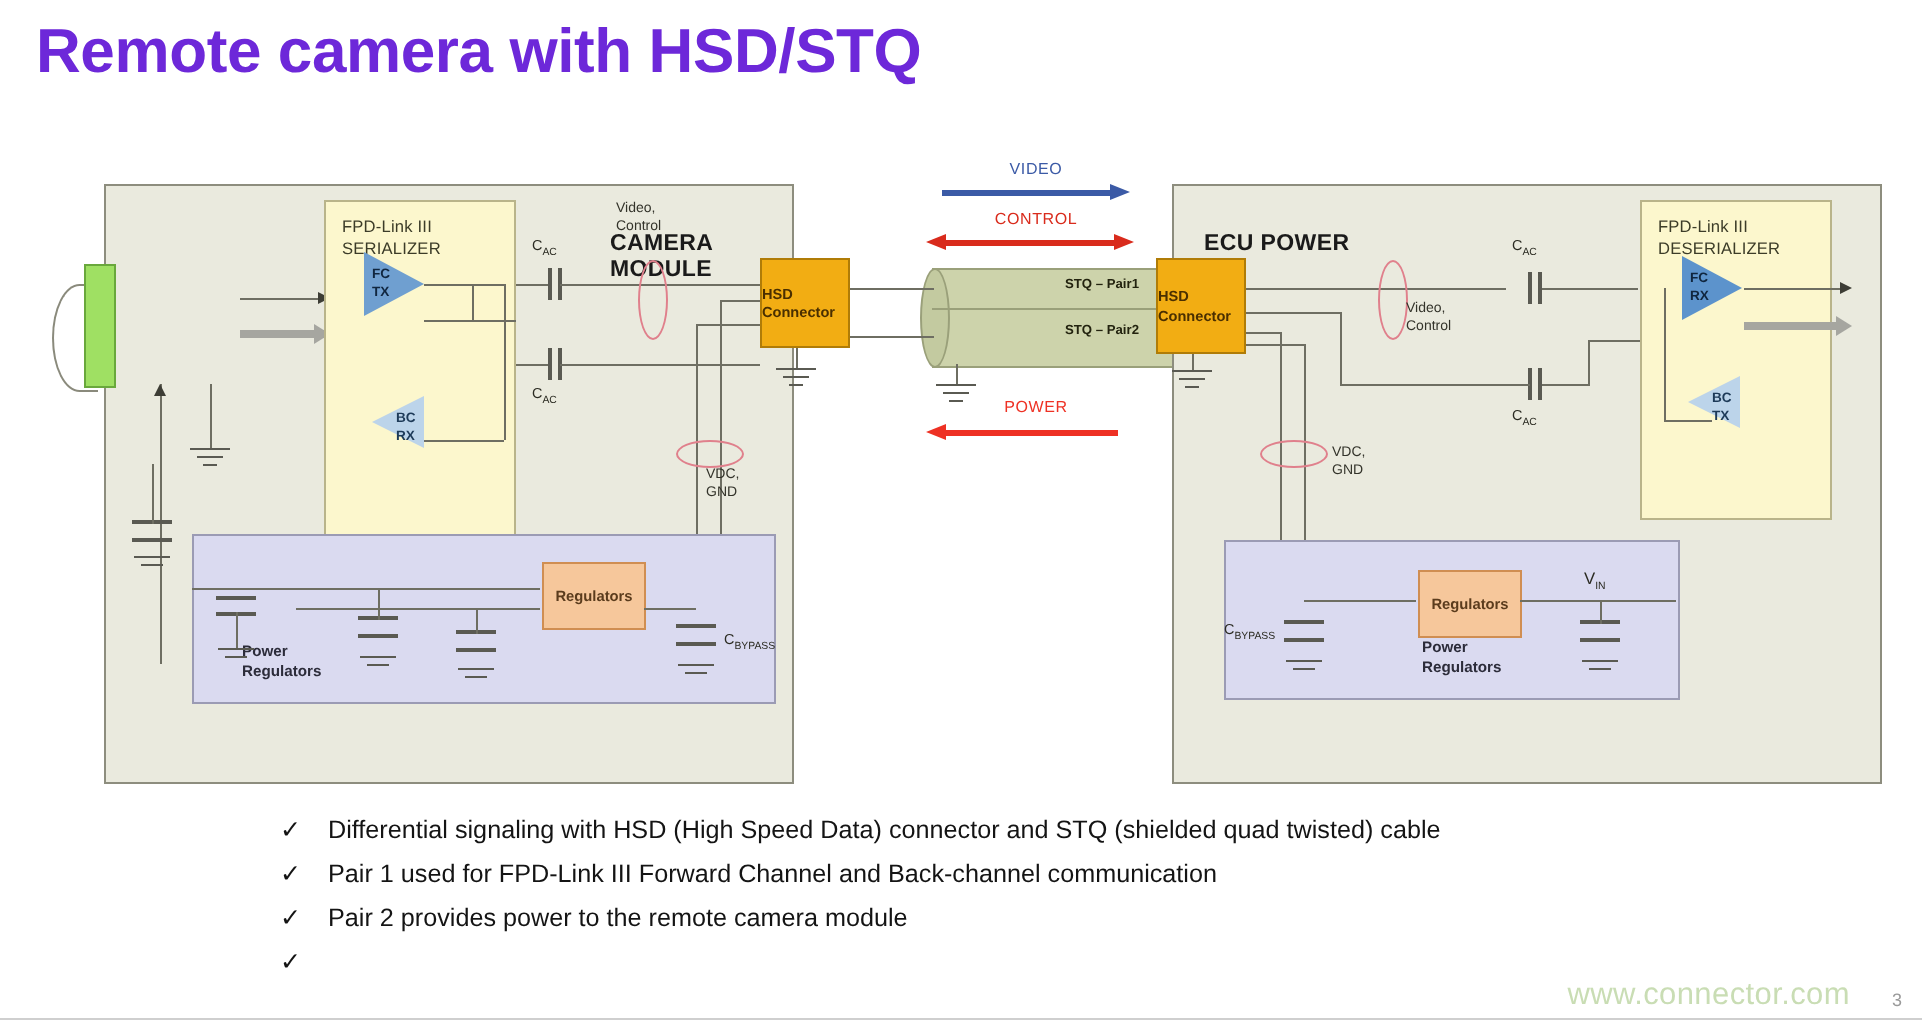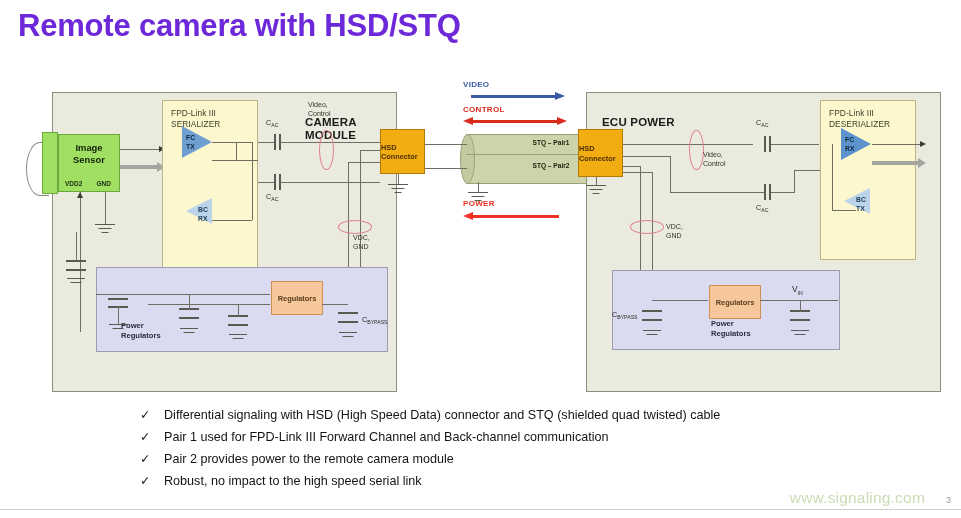--- a/index.html
+++ b/index.html
@@ -85,22 +85,22 @@
   
   .cable{position:absolute;background:#cdd3ab;border:1px solid #9aa07a;}
   .cable-seg{position:absolute;left:0;right:0;text-align:center;font-size:6.6px;
              font-weight:bold;color:#23230f;}
   .cable-div{position:absolute;left:0;right:0;height:1px;background:#9aa07a;}
   .cable-cap{position:absolute;border:1px solid #9aa07a;background:#c3caa0;
              border-radius:50%/50%;}
 
   
   .sigrow{position:absolute;}
-  .sig-lbl{position:absolute;left:0;right:0;font-size:8px;
-           font-weight:bold;letter-spacing:.3px;}
+  .sig-lbl{position:absolute;left:0;right:0;text-align:center;font-size:8px;
+           font-weight:normal;letter-spacing:.3px;}
   .arrline{position:absolute;height:2.5px;}
   .arrhead{position:absolute;width:0;height:0;
            border-top:4.5px solid transparent;border-bottom:4.5px solid transparent;}
 
   .slashnum{position:absolute;font-size:6.5px;font-style:italic;color:#2b2b22;}
   .slashmark{position:absolute;width:9px;height:1px;background:#4d4d45;
              transform:rotate(-45deg);}
 
   
   .ahead-dark{position:absolute;width:0;height:0;border-top:3.5px solid transparent;
@@ -137,28 +137,20 @@
     <div class="panel" style="left:44px;top:20px;width:345px;height:300px;"></div>
 
     <div class="panel-title" style="left:297px;top:28px;text-align:left;">
       <div>CAMERA</div>
       <div>MODULE</div>
     </div>
 
     <div class="lens" style="left:18px;top:70px;width:22px;height:52px;"></div>
 
     <div class="blk sensor" style="left:34px;top:60px;width:16px;height:62px;"></div>
-    <div class="blk sensor" style="left:50px;top:62px;width:62px;height:58px;">
-      <div class="sensor-name">
-        <div>Image</div>
-        <div>Sensor</div>
-      </div>
-      <div class="pin" style="left:6px;bottom:4px;">VDD2</div>
-      <div class="pin" style="right:8px;bottom:4px;">GND</div>
-    </div>
 
     <div class="w wh" style="left:112px;top:77px;width:42px;"></div>
     <div class="ahead-dark" style="left:151px;top:73.5px;"></div>
     <div class="w wh wfat" style="left:112px;top:93px;width:42px;height:4px;"></div>
     <div class="ahead-gray" style="left:149px;top:90px;"></div>
 
     <div class="w wv" style="left:72px;top:120px;height:140px;"></div>
     <div class="ahead-dark" style="left:68.5px;top:120px;transform:rotate(-90deg);"></div>
     <div class="w wv" style="left:97px;top:120px;height:32px;"></div>
     <div class="gnd" style="left:87px;top:152px;width:20px;height:11px;">
@@ -499,21 +491,20 @@
     <div class="bullet">
       <span class="chk">✓</span>
       <span>Pair 1 used for FPD-Link III Forward Channel and Back-channel communication</span>
     </div>
     <div class="bullet">
       <span class="chk">✓</span>
       <span>Pair 2 provides power to the remote camera module</span>
     </div>
     <div class="bullet">
       <span class="chk">✓</span>
-      <span>Robust, no impact to the high speed serial link</span>
     </div>
   </div>
 
   <div id="footer-rule"></div>
-  <div id="watermark">www.signaling.com</div>
+  <div id="watermark">www.connector.com</div>
   <div id="pagenum">3</div>
 
 </div>
 
 </body></html>

